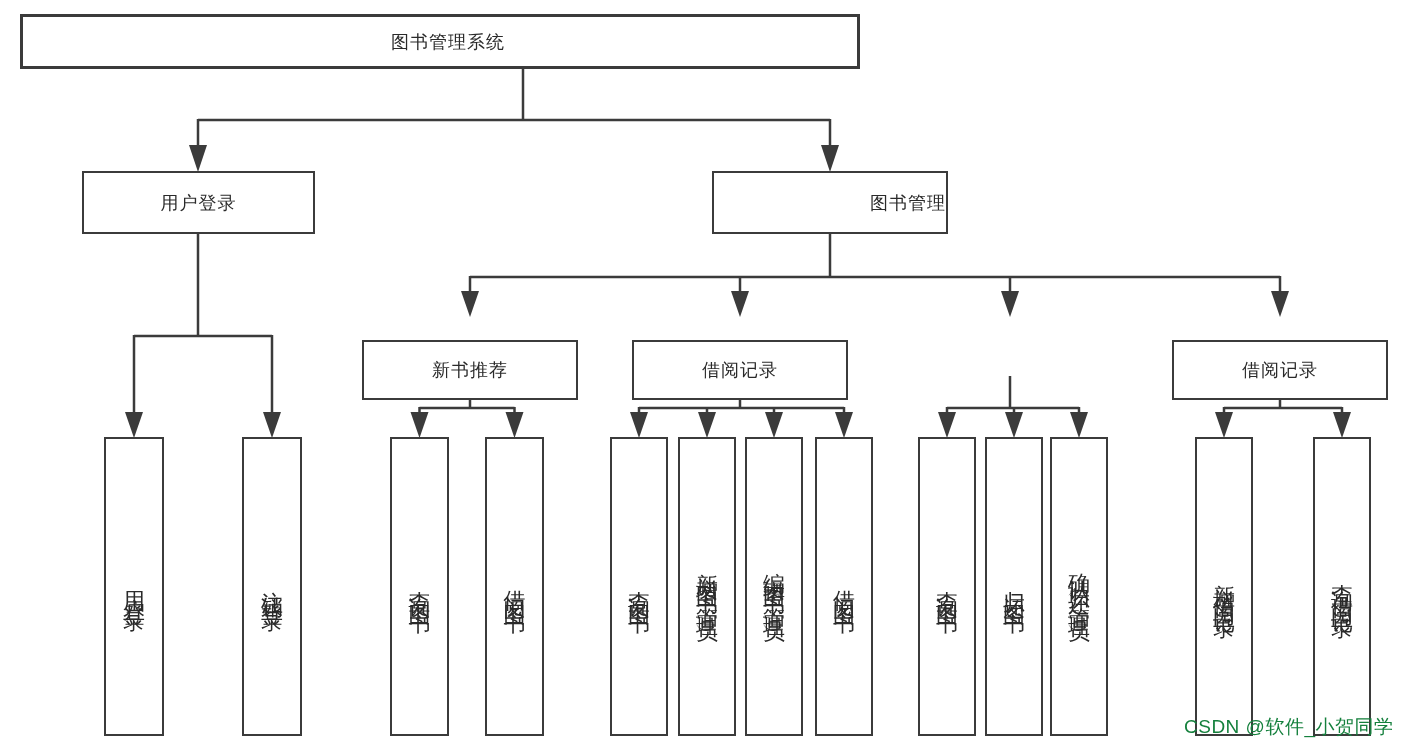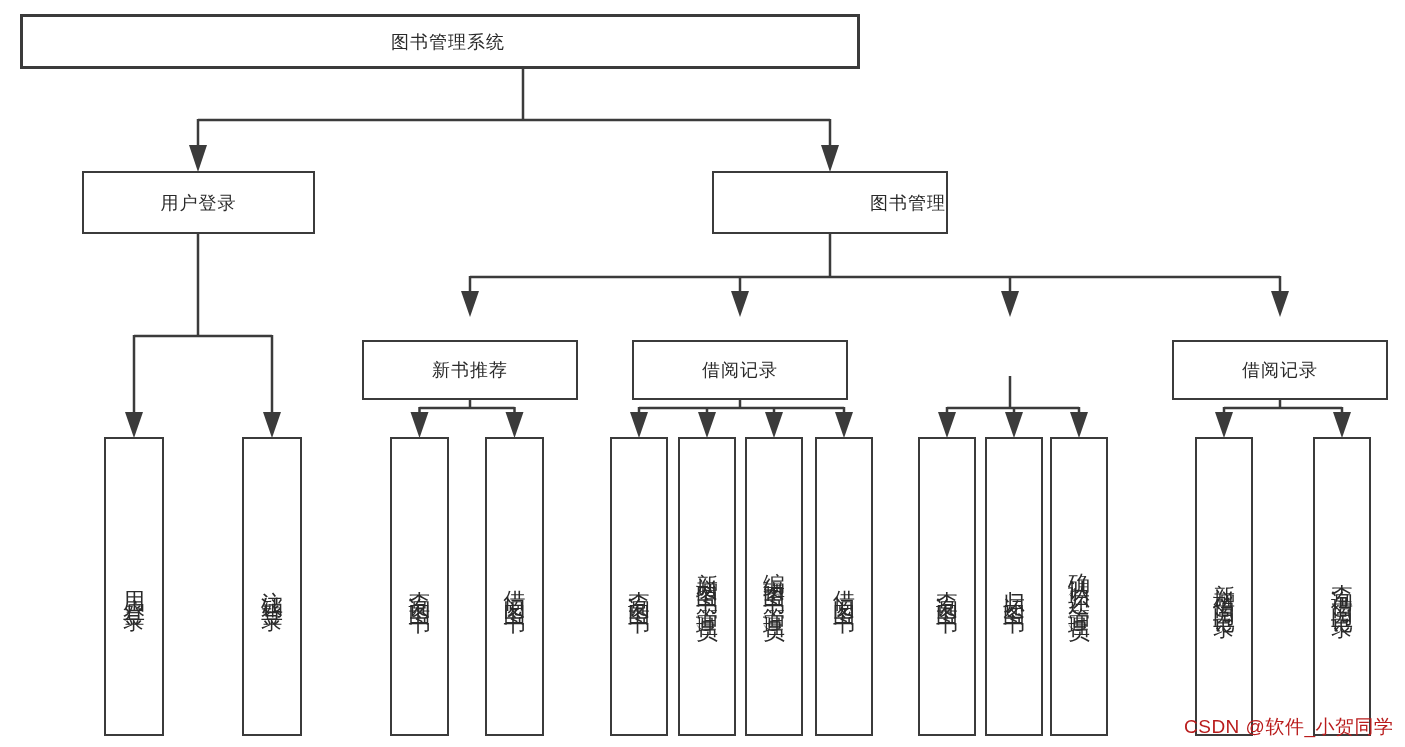--- a/index.html
+++ b/index.html
@@ -57,21 +57,21 @@
     font-size: 22px;
     line-height: 1;
     letter-spacing: 7px;
     color: #2a2a2a;
   }
   .watermark {
     position: absolute;
     left: 1184px;
     top: 714px;
     font-size: 19px;
-    color: #b91c1c;
+    color: #15803d;
     letter-spacing: 0.5px;
     white-space: nowrap;
     z-index: 5;
   }
 </style>
 </head>
 <body>
 
 <div class="canvas">
 

